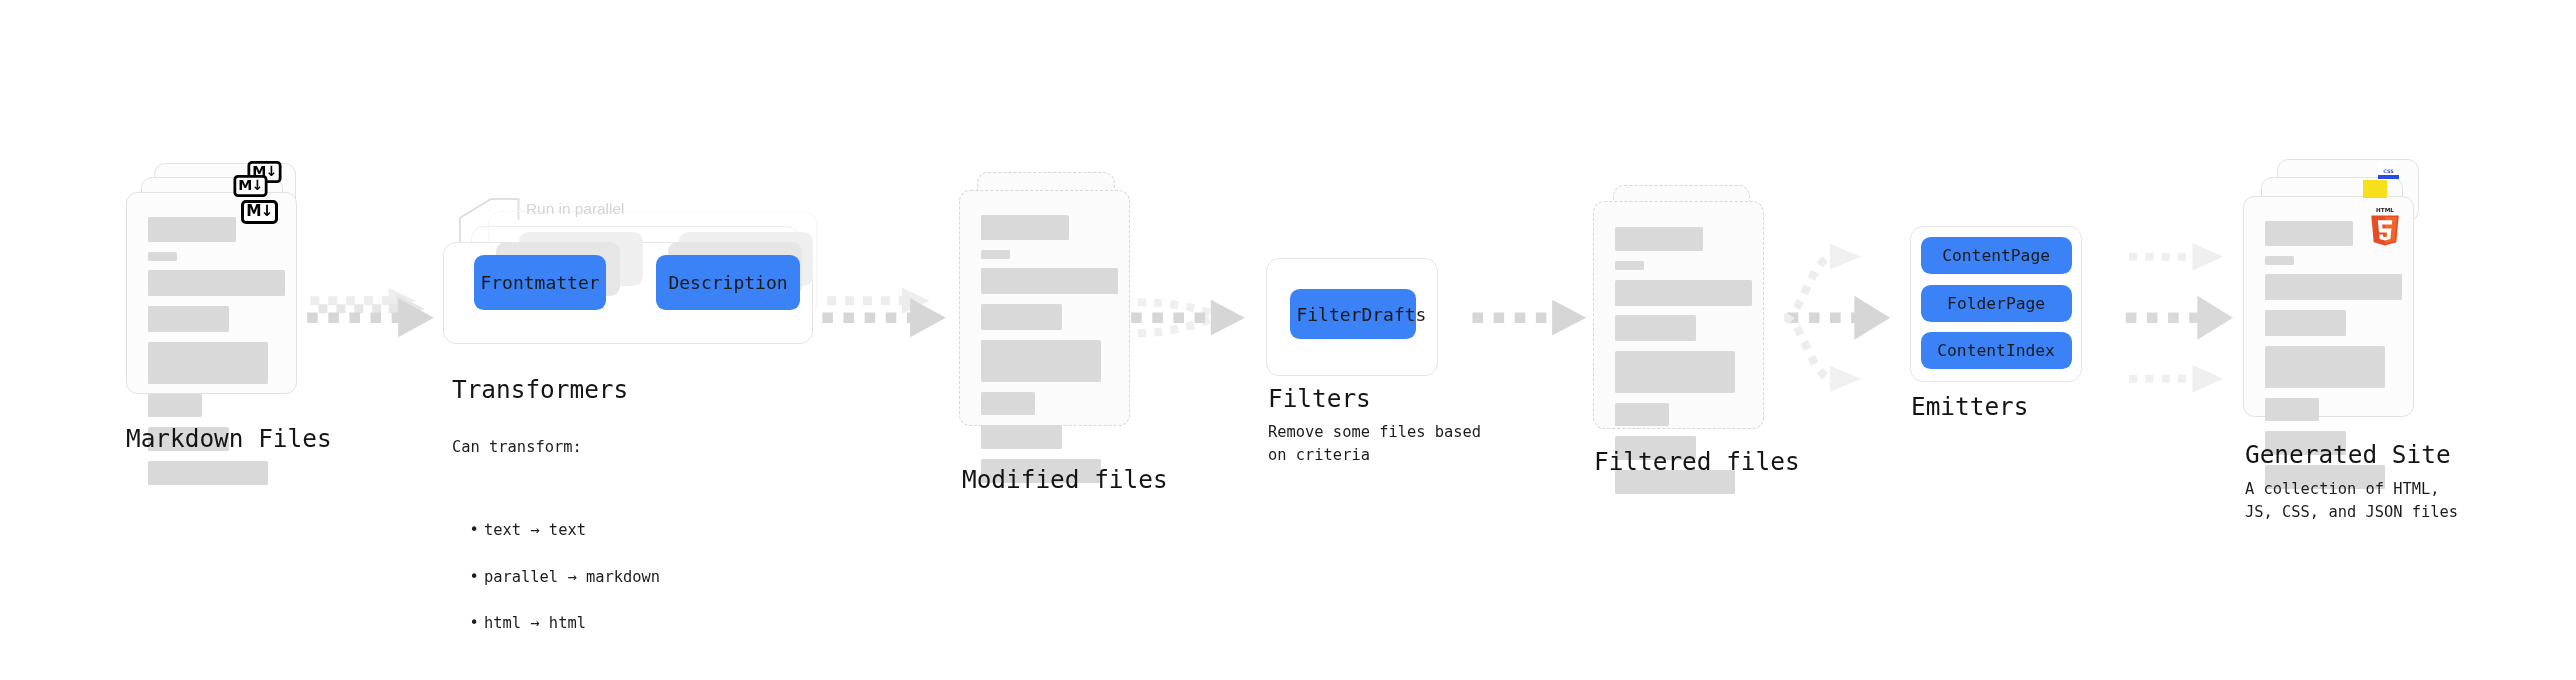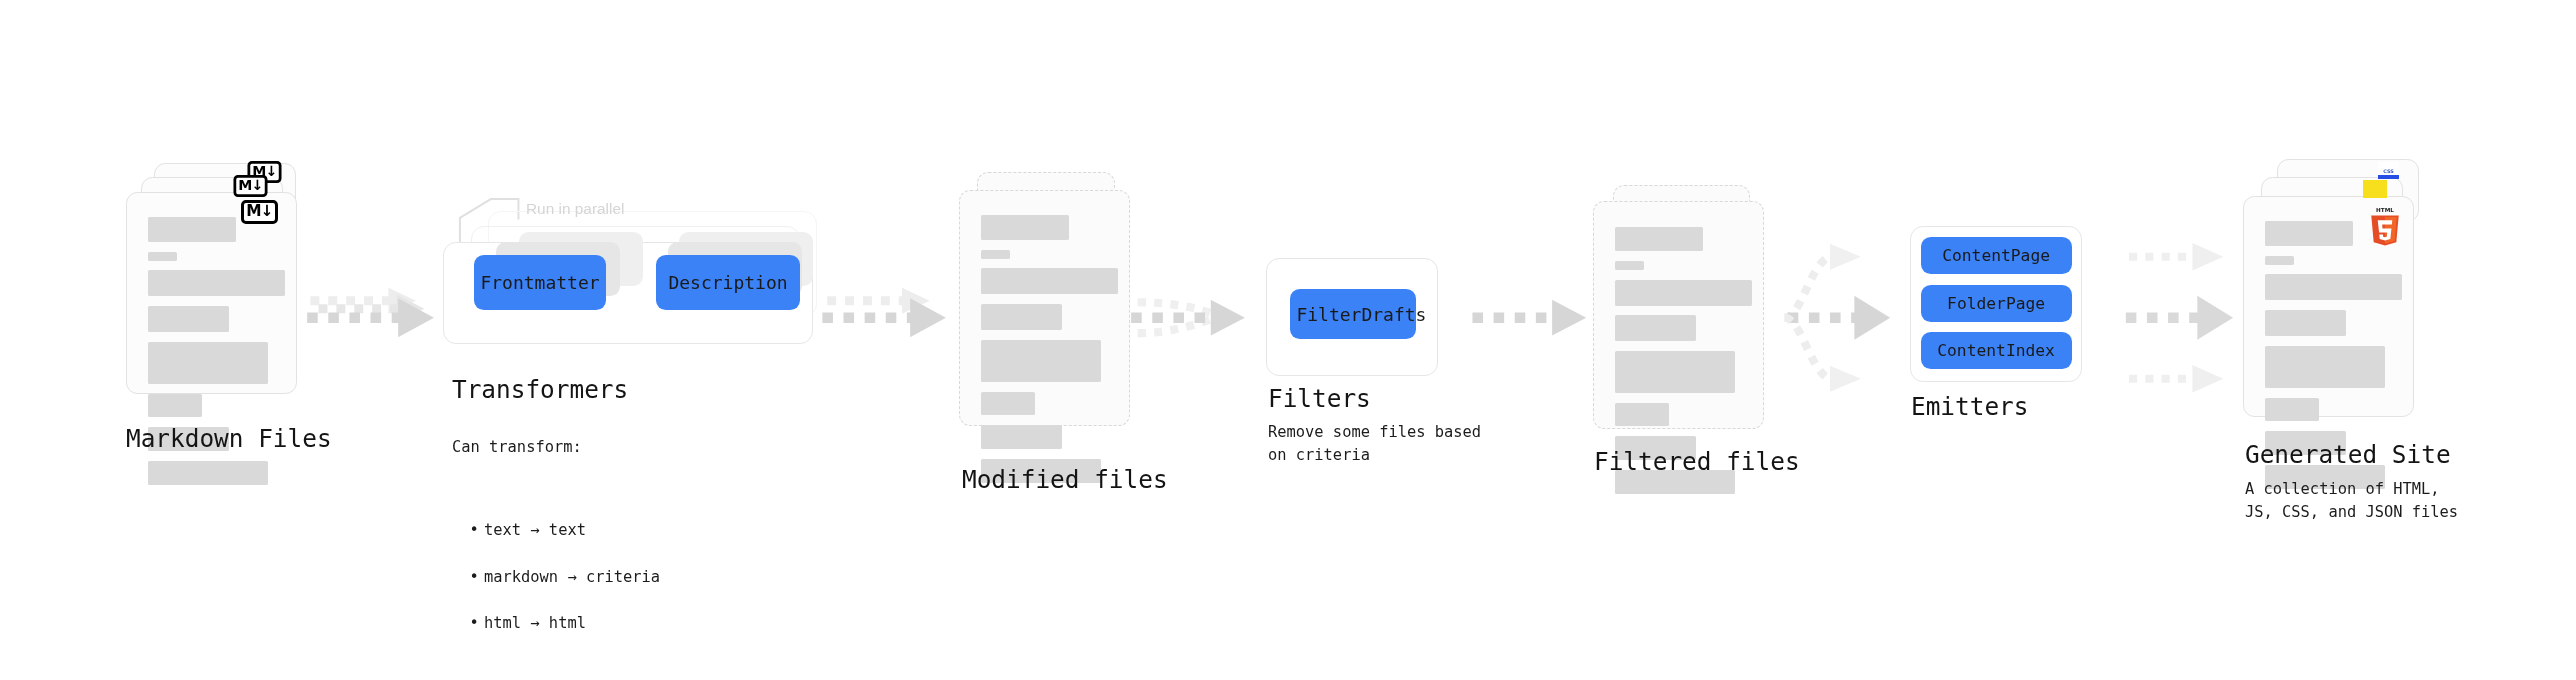--- a/index.html
+++ b/index.html
@@ -250,21 +250,21 @@
 
     <div class="chip" style="left:31px; top:62px; width:132px; height:55px;">Frontmatter</div>
     <div class="chip" style="left:213px; top:62px; width:144px; height:55px;">Description</div>
   </div>
   <div class="annot" style="left:526px; top:200px;">Run in parallel</div>
   <div class="title" style="left:452px; top:375px;">Transformers</div>
   <div class="caption" style="left:452px; top:413px;">
     <span class="lead">Can transform:</span>
     <ul>
       <li>text → text</li>
-      <li>markdown → criteria</li>
+      <li>parallel → markdown</li>
       <li>html → html</li>
     </ul>
   </div>
 
   <div class="doc-stack" style="left:959px; top:172px;">
     <div class="sheet dashed" style="left:18px; top:0px; width:138px; height:57px;"></div>
     <div class="sheet dashed" style="left:0px; top:18px; width:171px; height:236px;">
       <div class="skeleton">
         <div class="bar" style="width:88px;height:24.4px;"></div>
         <div class="bar" style="width:29px;height:9px;"></div>

